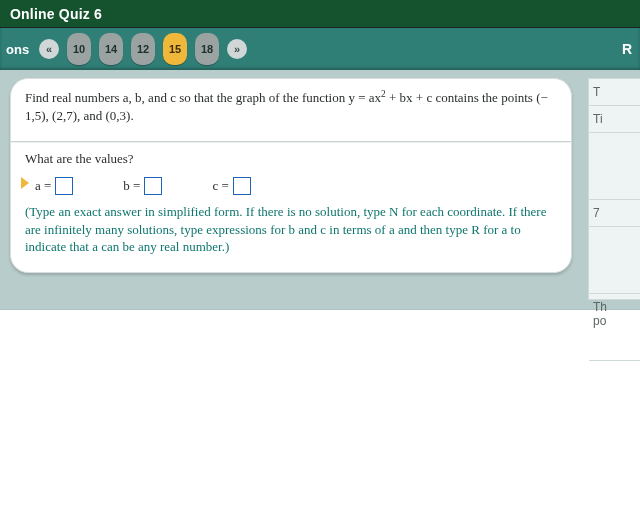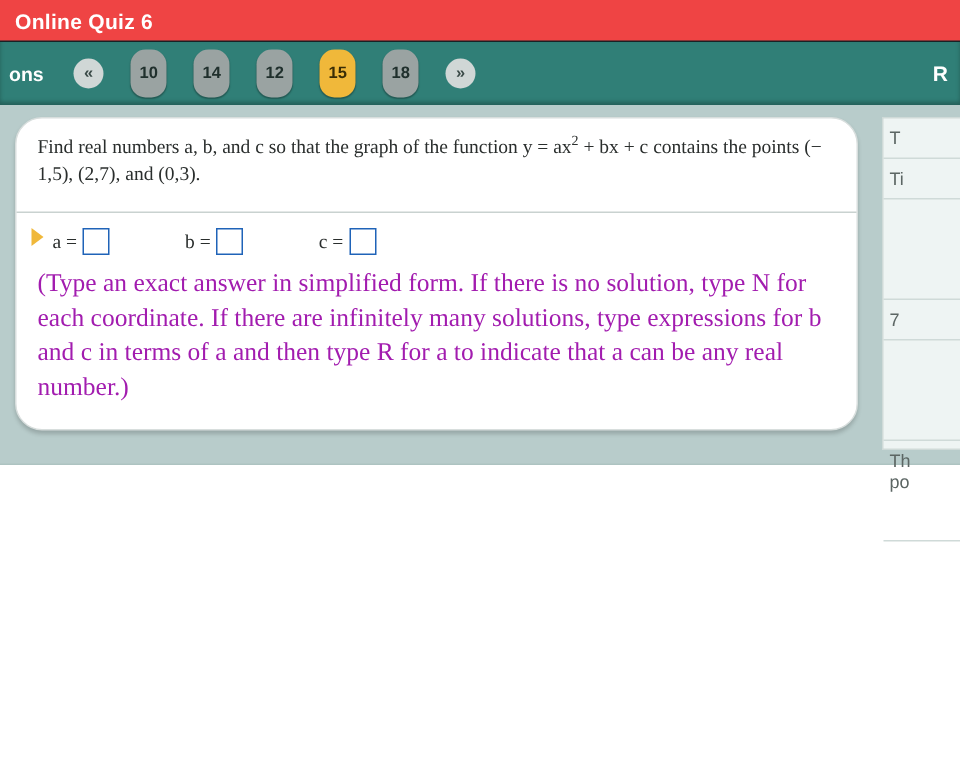--- a/index.html
+++ b/index.html
@@ -8,42 +8,42 @@
     width: 640px;
     height: 512px;
     font-family: "Times New Roman", Georgia, serif;
     background: #fff;
     overflow: hidden;
   }
 
   
   .banner {
     box-sizing: border-box;
-    background: #ef4444;
+    background: #14532d;
     color: #fff;
     height: 28px;
     padding-left: 10px;
     display: flex;
     align-items: center;
     font-family: Arial, Helvetica, sans-serif;
     font-weight: 700;
     font-size: 14px;
     letter-spacing: .2px;
     border-bottom: 1px solid #1a2226;
   }
 
   
   .navstrip {
     box-sizing: border-box;
     height: 42px;
     background: #307f77;
     display: flex;
     align-items: center;
     padding: 0 6px;
-    gap: 18px;
+    gap: 8px;
     font-family: Arial, Helvetica, sans-serif;
     position: relative;
     box-shadow: inset 0 -2px 3px rgba(0,0,0,.25);
   }
   .nav-label-left {
     color: #fff;
     font-weight: 700;
     font-size: 13px;
     margin-right: 2px;
   }
@@ -148,22 +148,22 @@
     text-align: center;
     padding: 0;
     font-family: inherit;
   }
   .ans-box.focus {
     background: #fff;
     outline: none;
   }
   .note {
     padding: 4px 14px 16px 14px;
-    color: #a21caf;
-    font-size: 17px;
+    color: #0f766e;
+    font-size: 13px;
     line-height: 1.35;
   }
 
   
   .rsidebar {
     position: absolute;
     right: 0;
     top: 8px;
     width: 52px;
     height: 222px;
@@ -210,20 +210,21 @@
 </div>
 
 <div class="stage">
 
   <div class="card">
 
     <div class="q-statement">
       <span>Find real numbers a, b, and c so that the graph of the function y = ax</span><sup>2</sup><span> + bx + c contains the points (− 1,5),  (2,7), and (0,3).</span>
     </div>
 
+    <div class="q-sub">What are the values?</div>
 
     <div class="answer-row">
       <span class="ans-item">
         <span>a =</span>
         <input class="ans-box focus" value="" style="">
       </span>
       <span class="ans-item">
         <span>b =</span>
         <input class="ans-box" value="" style="">
       </span>

